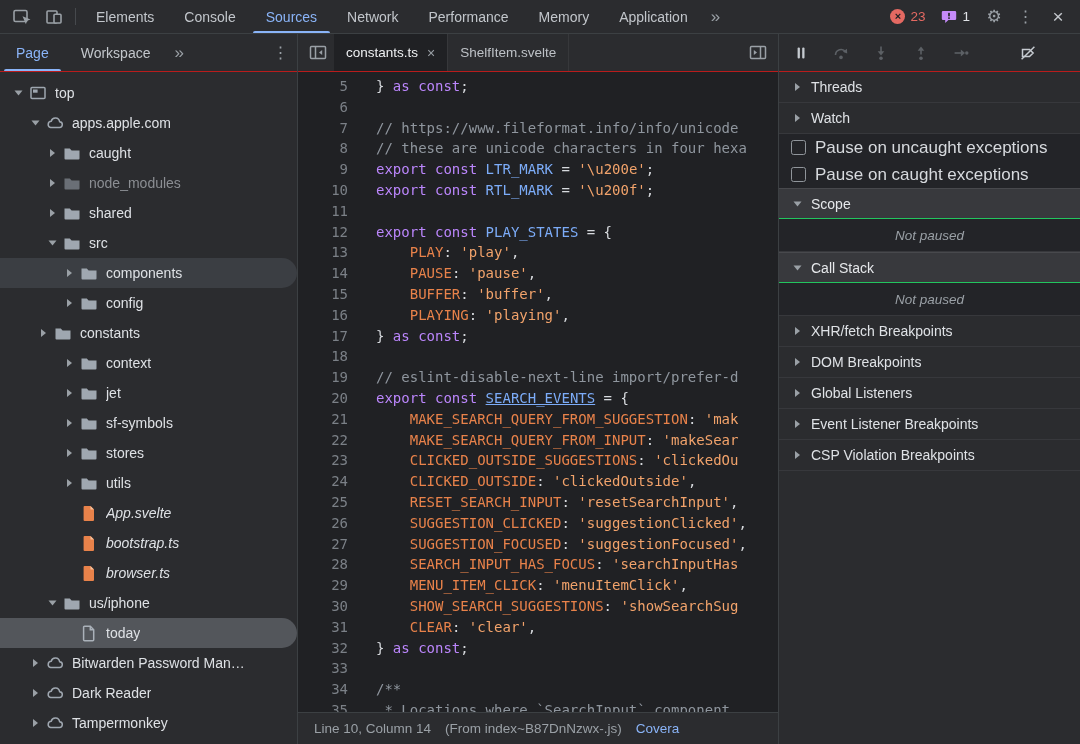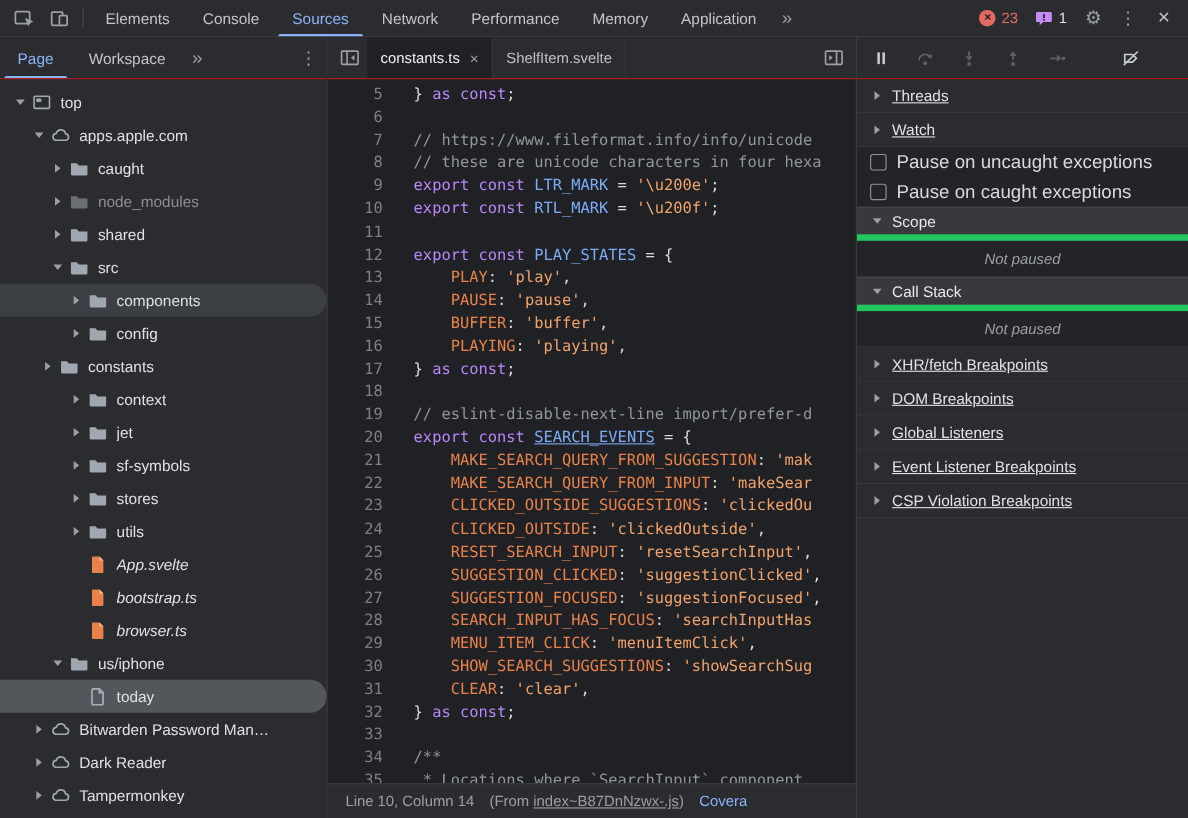--- a/index.html
+++ b/index.html
@@ -82,37 +82,37 @@
   .tk-p  { color:#d7dade; }
   .tk-k  { color:var(--kw,#bb86fc); }
   .tk-s  { color:var(--str,#f2a36b); }
   .tk-r  { color:var(--prop,#e8824a); }
   .tk-c  { color:var(--cmt,#8f969e); }
   .tk-d  { color:var(--def,#7cacf8); }
   .tk-du { color:var(--def,#7cacf8); text-decoration:underline; }
   .statusbar { height:32px; flex:none; border-top:1px solid #3c4043; background:#2b2c2f;
                display:flex; align-items:center; gap:14px; padding:0 16px; font-size:13.5px;
                color:#9aa0a6; white-space:nowrap; overflow:hidden; }
-  .status-link { text-decoration:underline; cursor:pointer; }
+  .status-link { cursor:pointer; }
   .coverage { color:var(--accent,#8ab4f8); cursor:pointer; }
 
   
   .debugpane { width:302px; flex:none; background:#2b2c2f; border-left:1px solid #3c4043;
                display:flex; flex-direction:column; }
   .dbg-toolbar { padding:0 10px; gap:16px; display:flex; align-items:center; }
   .dbgbtn { background:none; border:none; width:24px; height:24px; display:flex; align-items:center;
             justify-content:center; color:#c6cbd1; cursor:pointer; flex:none; }
   .dbgbtn.disabled { color:#5c6065; }
   .sections { flex:1; overflow:hidden; }
   .sec-row { height:31px; display:flex; align-items:center; gap:6px; padding:0 10px;
              font-size:14px; color:#dfe2e6; background:#2b2c2f; border-bottom:1px solid #37383c;
-             cursor:pointer;text-decoration:underline; }
+             cursor:pointer; }
   .sec-header { height:31px; display:flex; align-items:center; gap:6px; padding:0 10px;
              font-size:14px; color:#e6e8eb; background:#38393d; border-top:1px solid #48494d;
-             border-bottom:6px solid #22c55e; cursor:pointer; }
+             border-bottom:1px solid #22c55e; cursor:pointer; }
   .sec-content { background:#232428; }
   .chk-row { height:27px; display:flex; align-items:center; gap:9px; padding:0 12px;
              font-size:17px; color:#d7dade; cursor:pointer; }
   .checkbox { width:15px; height:15px; flex:none; border:1.5px solid #90959b; border-radius:2.5px;
               background:transparent; cursor:pointer; }
   .placeholder { height:33px; display:flex; align-items:center; justify-content:center;
               font-style:italic; font-size:13.5px; color:#9aa0a6; background:#232428;
               border-bottom:1px solid #37383c;text-align:right; }
 </style>
 </head>

